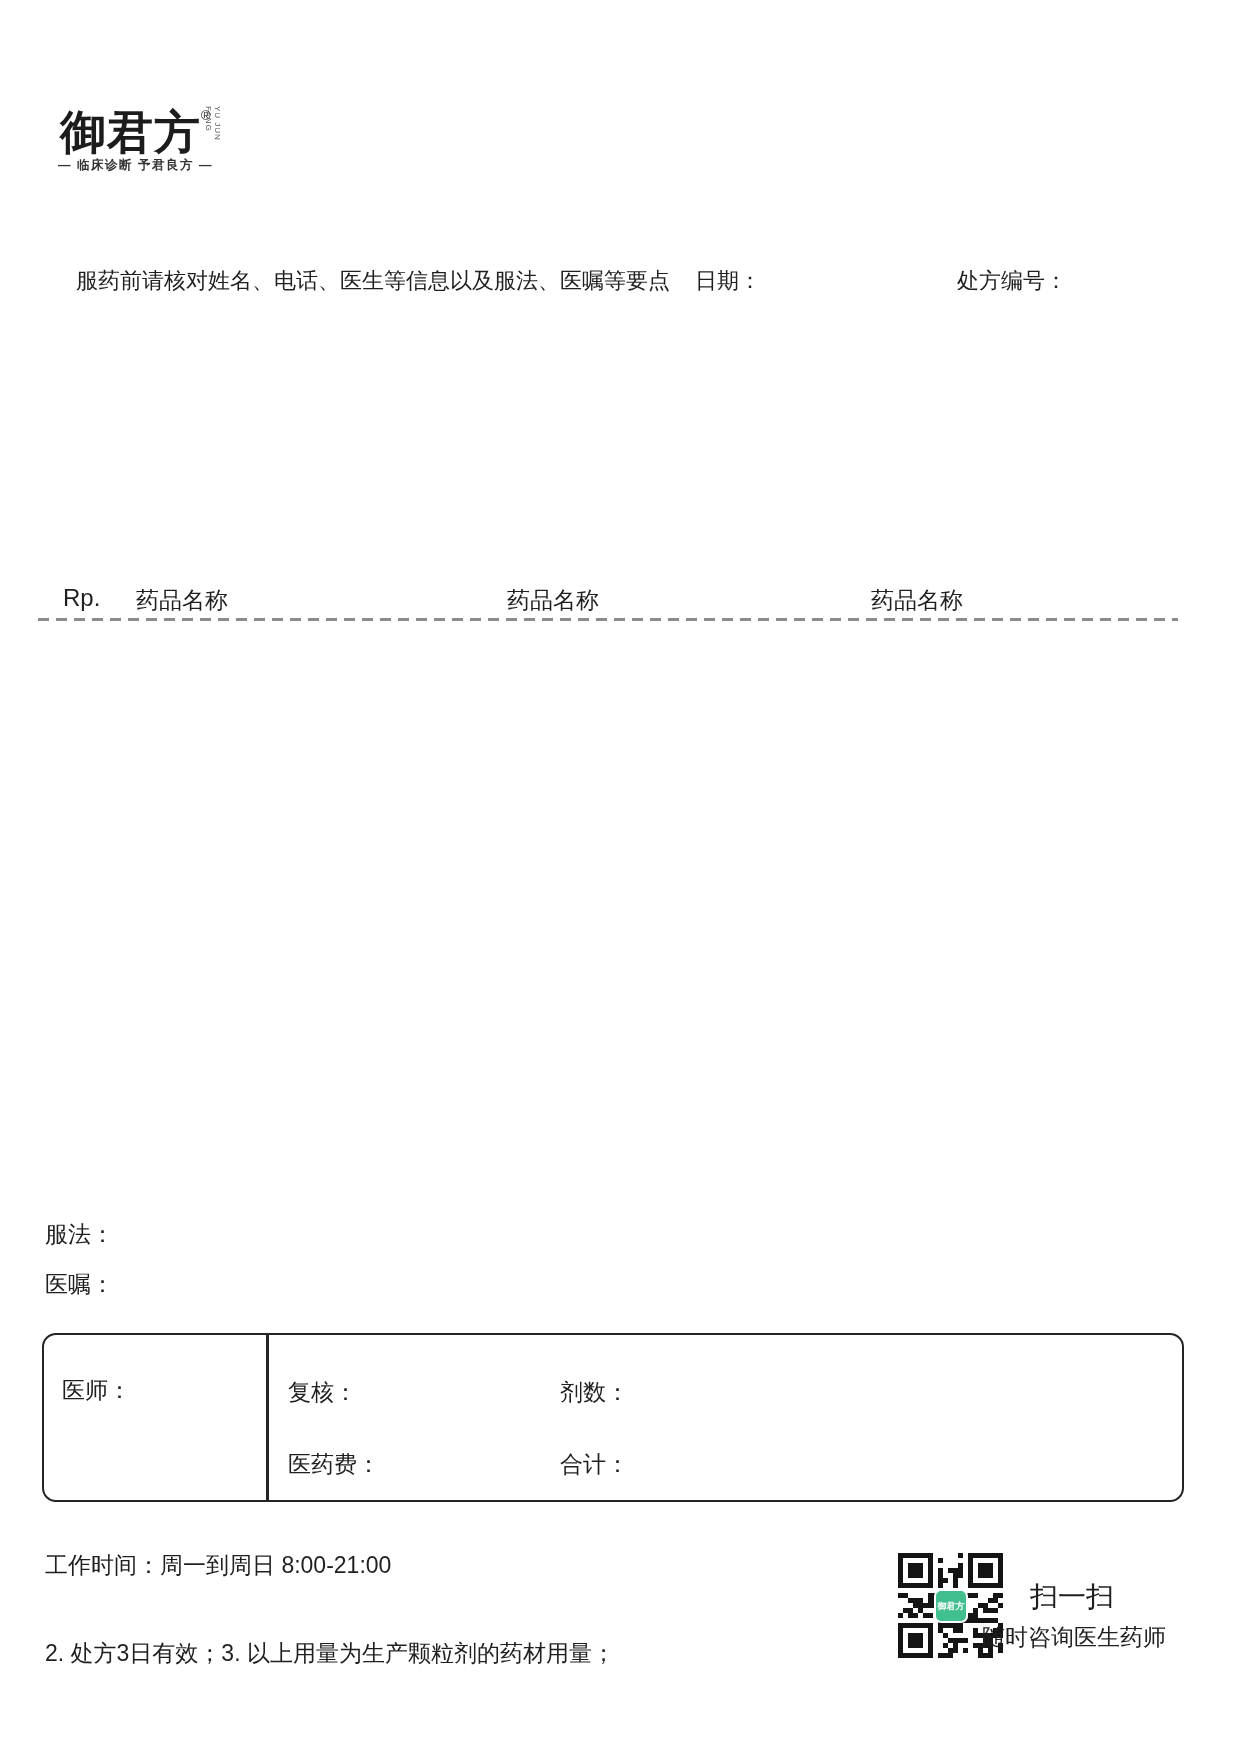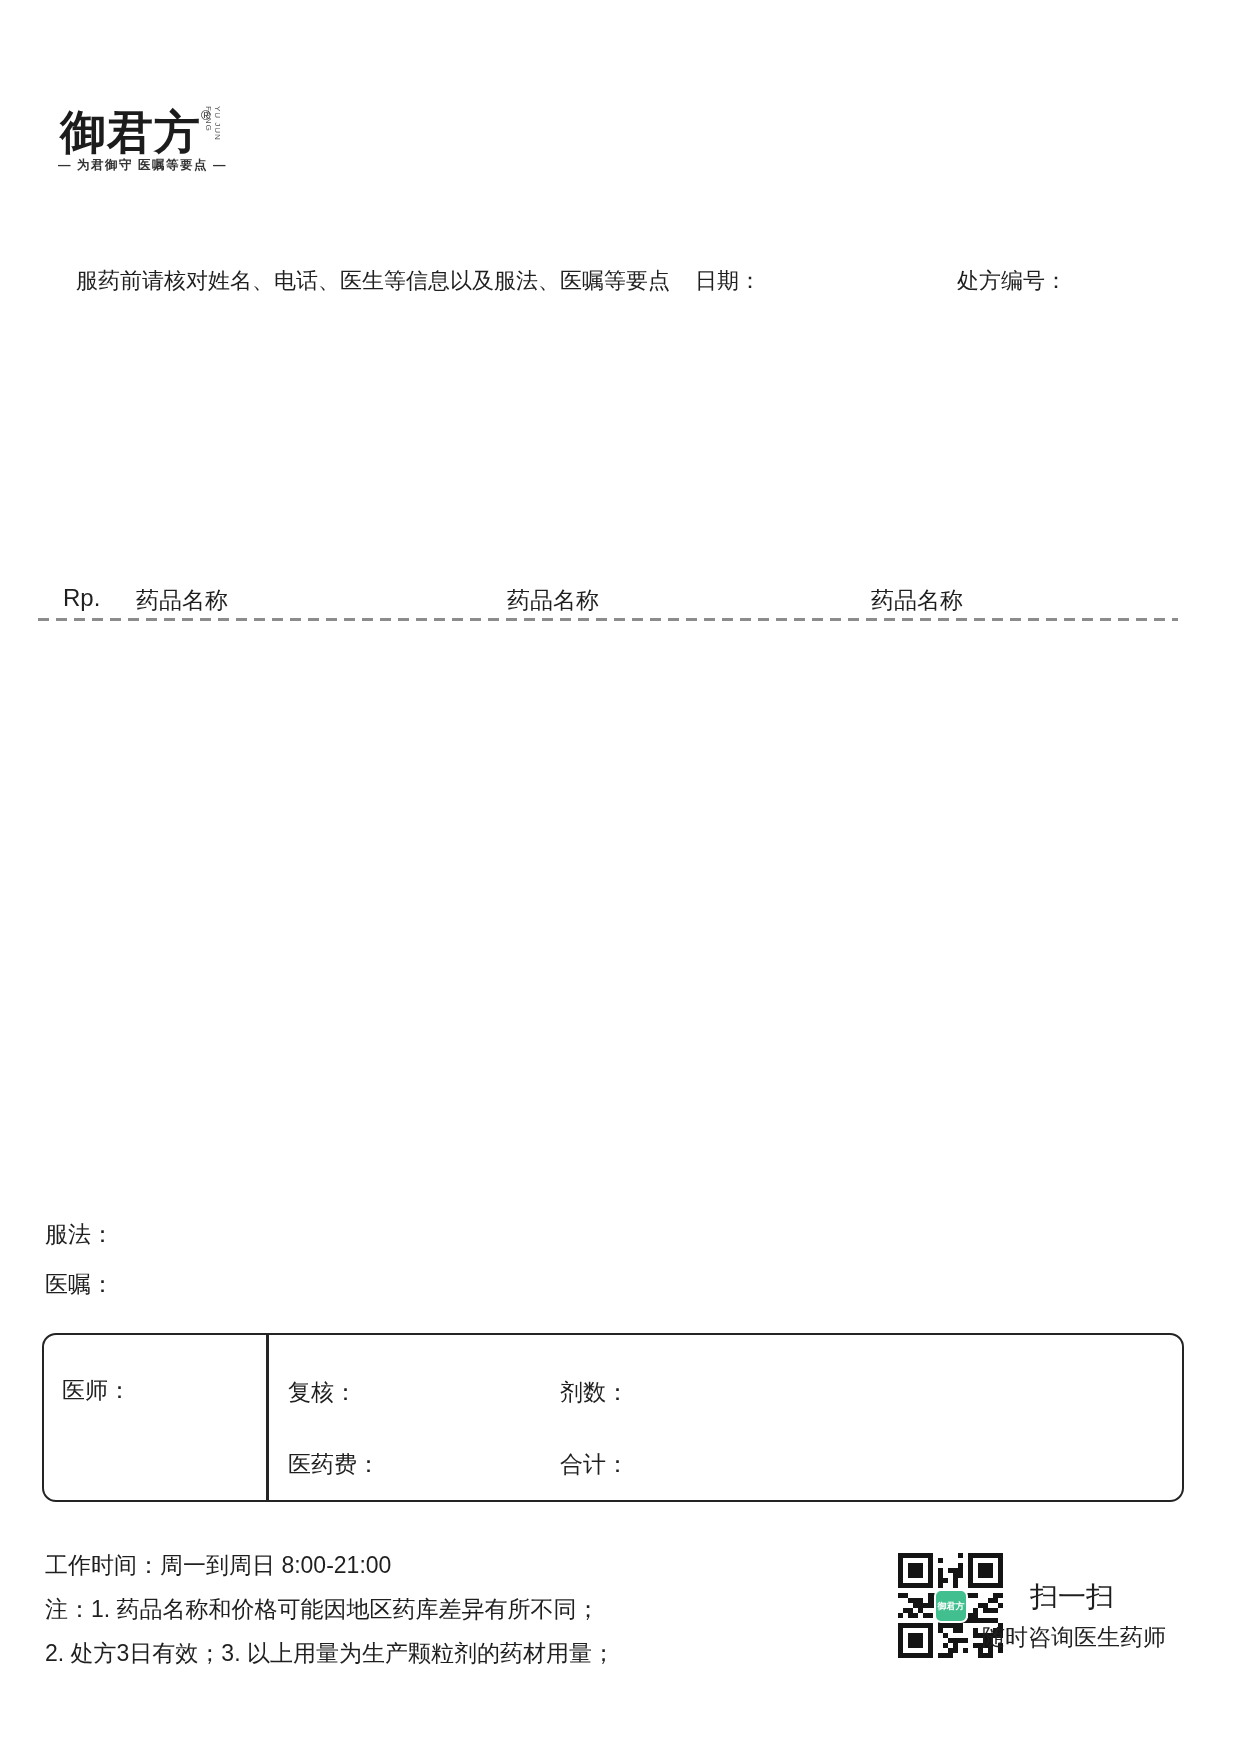--- a/index.html
+++ b/index.html
@@ -55,21 +55,21 @@
 </style>
 </head>
 <body>
 
 <div class="page">
 
   <div class="abs" style="left:60px; top:108px;text-align:center;">
     <span class="brand nowrap">御君方</span><span class="reg-mark" style="vertical-align:28px;">®</span>
   </div>
   <div class="abs brand-vert" style="left:204px; top:106px; height:60px;">YU JUN FANG</div>
-  <div class="abs tagline nowrap" style="left:58px; top:157px;">— 为君御守 医嘱等要点 —</div>
+  <div class="abs tagline nowrap" style="left:58px; top:157px;">— 临床诊断 予君良方 —</div>
 
   <div class="abs note-text nowrap" style="left:45px; top:266px;">服药前请核对姓名、电话、医生等信息以及服法、医嘱等要点</div>
   <div class="abs note-text nowrap" style="left:664px; top:266px;">日期：</div>
   <div class="abs note-text nowrap" style="left:926px; top:266px;">处方编号：</div>
 
 
   <div class="abs rp nowrap" style="left:63px; top:584px;">Rp.</div>
   <div class="abs col-head nowrap" style="left:136px; top:585px;">药品名称</div>
   <div class="abs col-head nowrap" style="left:507px; top:585px;">药品名称</div>
   <div class="abs col-head nowrap" style="left:871px; top:585px;">药品名称</div>
@@ -81,21 +81,20 @@
   <div class="box" style="left:42px; top:1333px; width:1142px; height:169px;">
     <div class="vline" style="left:222px; top:0; height:100%; width:2.5px;"></div>
     <div class="abs lbl nowrap" style="left:18px; top:40px;">医师：</div>
     <div class="abs lbl nowrap" style="left:244px; top:42px;">复核：</div>
     <div class="abs lbl nowrap" style="left:516px; top:42px;">剂数：</div>
     <div class="abs lbl nowrap" style="left:244px; top:114px;">医药费：</div>
     <div class="abs lbl nowrap" style="left:516px; top:114px;">合计：</div>
   </div>
 
   <div class="abs foot-line nowrap" style="left:45px; top:1550px;">工作时间：周一到周日 8:00-21:00</div>
-  <div class="abs foot-line nowrap" style="left:45px; top:1594px;">注：1. 药品名称和价格可能因地区药库差异有所不同；</div>
   <div class="abs foot-line nowrap" style="left:45px; top:1638px;">2. 处方3日有效；3. 以上用量为生产颗粒剂的药材用量；</div>
 
   <div class="qr-wrap" style="left:898px; top:1553px; width:106px; height:106px;">
       <div class="qr-cell" style="left: 60px; top: 0px; width: 5px; height: 5px;"></div>
       <div class="qr-cell" style="left: 40px; top: 5px; width: 5px; height: 5px;"></div>
       <div class="qr-cell" style="left: 60px; top: 10px; width: 5px; height: 5px;"></div>
       <div class="qr-cell" style="left: 40px; top: 15px; width: 5px; height: 5px;"></div>
       <div class="qr-cell" style="left: 50px; top: 15px; width: 5px; height: 5px;"></div>
       <div class="qr-cell" style="left: 55px; top: 15px; width: 5px; height: 5px;"></div>
       <div class="qr-cell" style="left: 60px; top: 15px; width: 5px; height: 5px;"></div>

